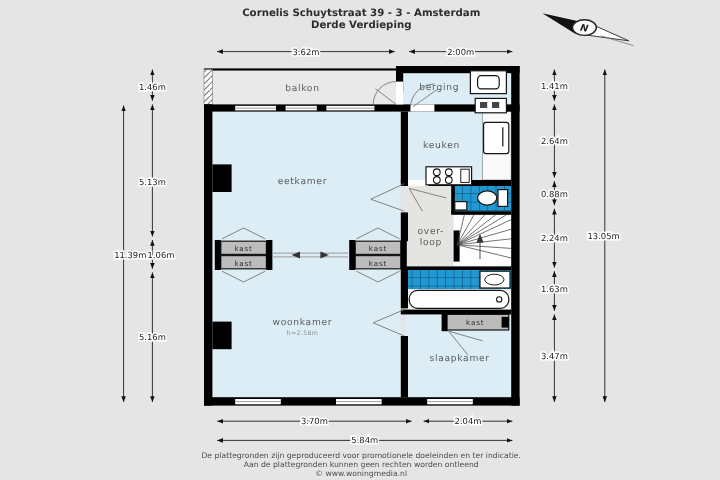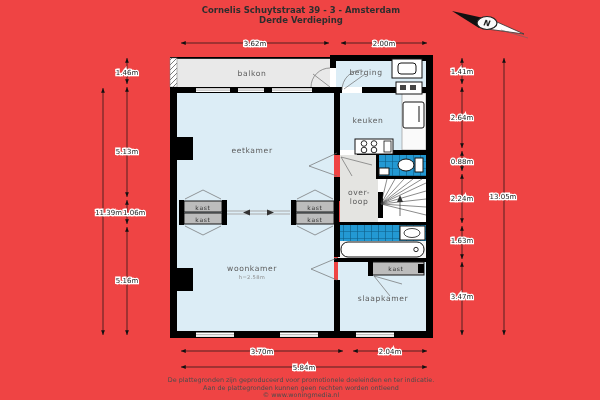--- a/index.html
+++ b/index.html
@@ -1,16 +1,16 @@
 <!DOCTYPE html>
 <html style="--wall: #000000; --room_fill: #dcedf6; --balkon_fill: #e9e9e9; --overloop_fill: #e4e4e1; --tile_fill: #2399d3; --tile_grid: #0d5c84; --kast_fill: #bcbcbc;"><head>
 <meta charset="utf-8">
 <style>
   html,body{margin:0;padding:0;background:#ffffff;}
-  #stage{position:relative;width:600px;height:400px;background:#ef4444;overflow:hidden;
+  #stage{position:relative;width:600px;height:400px;background:#e5e5e5;overflow:hidden;
          font-family:"DejaVu Sans", sans-serif;}
   svg{position:absolute;inset:0;}
   text{font-family:"DejaVu Sans", sans-serif;}
   .t-title{font-size:8.5px;font-weight:bold;fill:#2e2e2e;}
   .t-room{font-size:7.6px;fill:#5c5c5c;letter-spacing:.6px;}
   .t-sub{font-size:5.2px;fill:#8d8d8d;letter-spacing:.3px;}
   .t-kast{font-size:6px;fill:#2f2f2f;letter-spacing:.7px;}
   .t-dim{font-size:7px;fill:#1c1c1c;paint-order:stroke;stroke:#fff;stroke-width:2.6px;}
   .t-footer{font-size:6.4px;fill:#4c4c4c;}
   .t-compass{font-size:8px;font-weight:bold;font-style:italic;fill:#222;}

